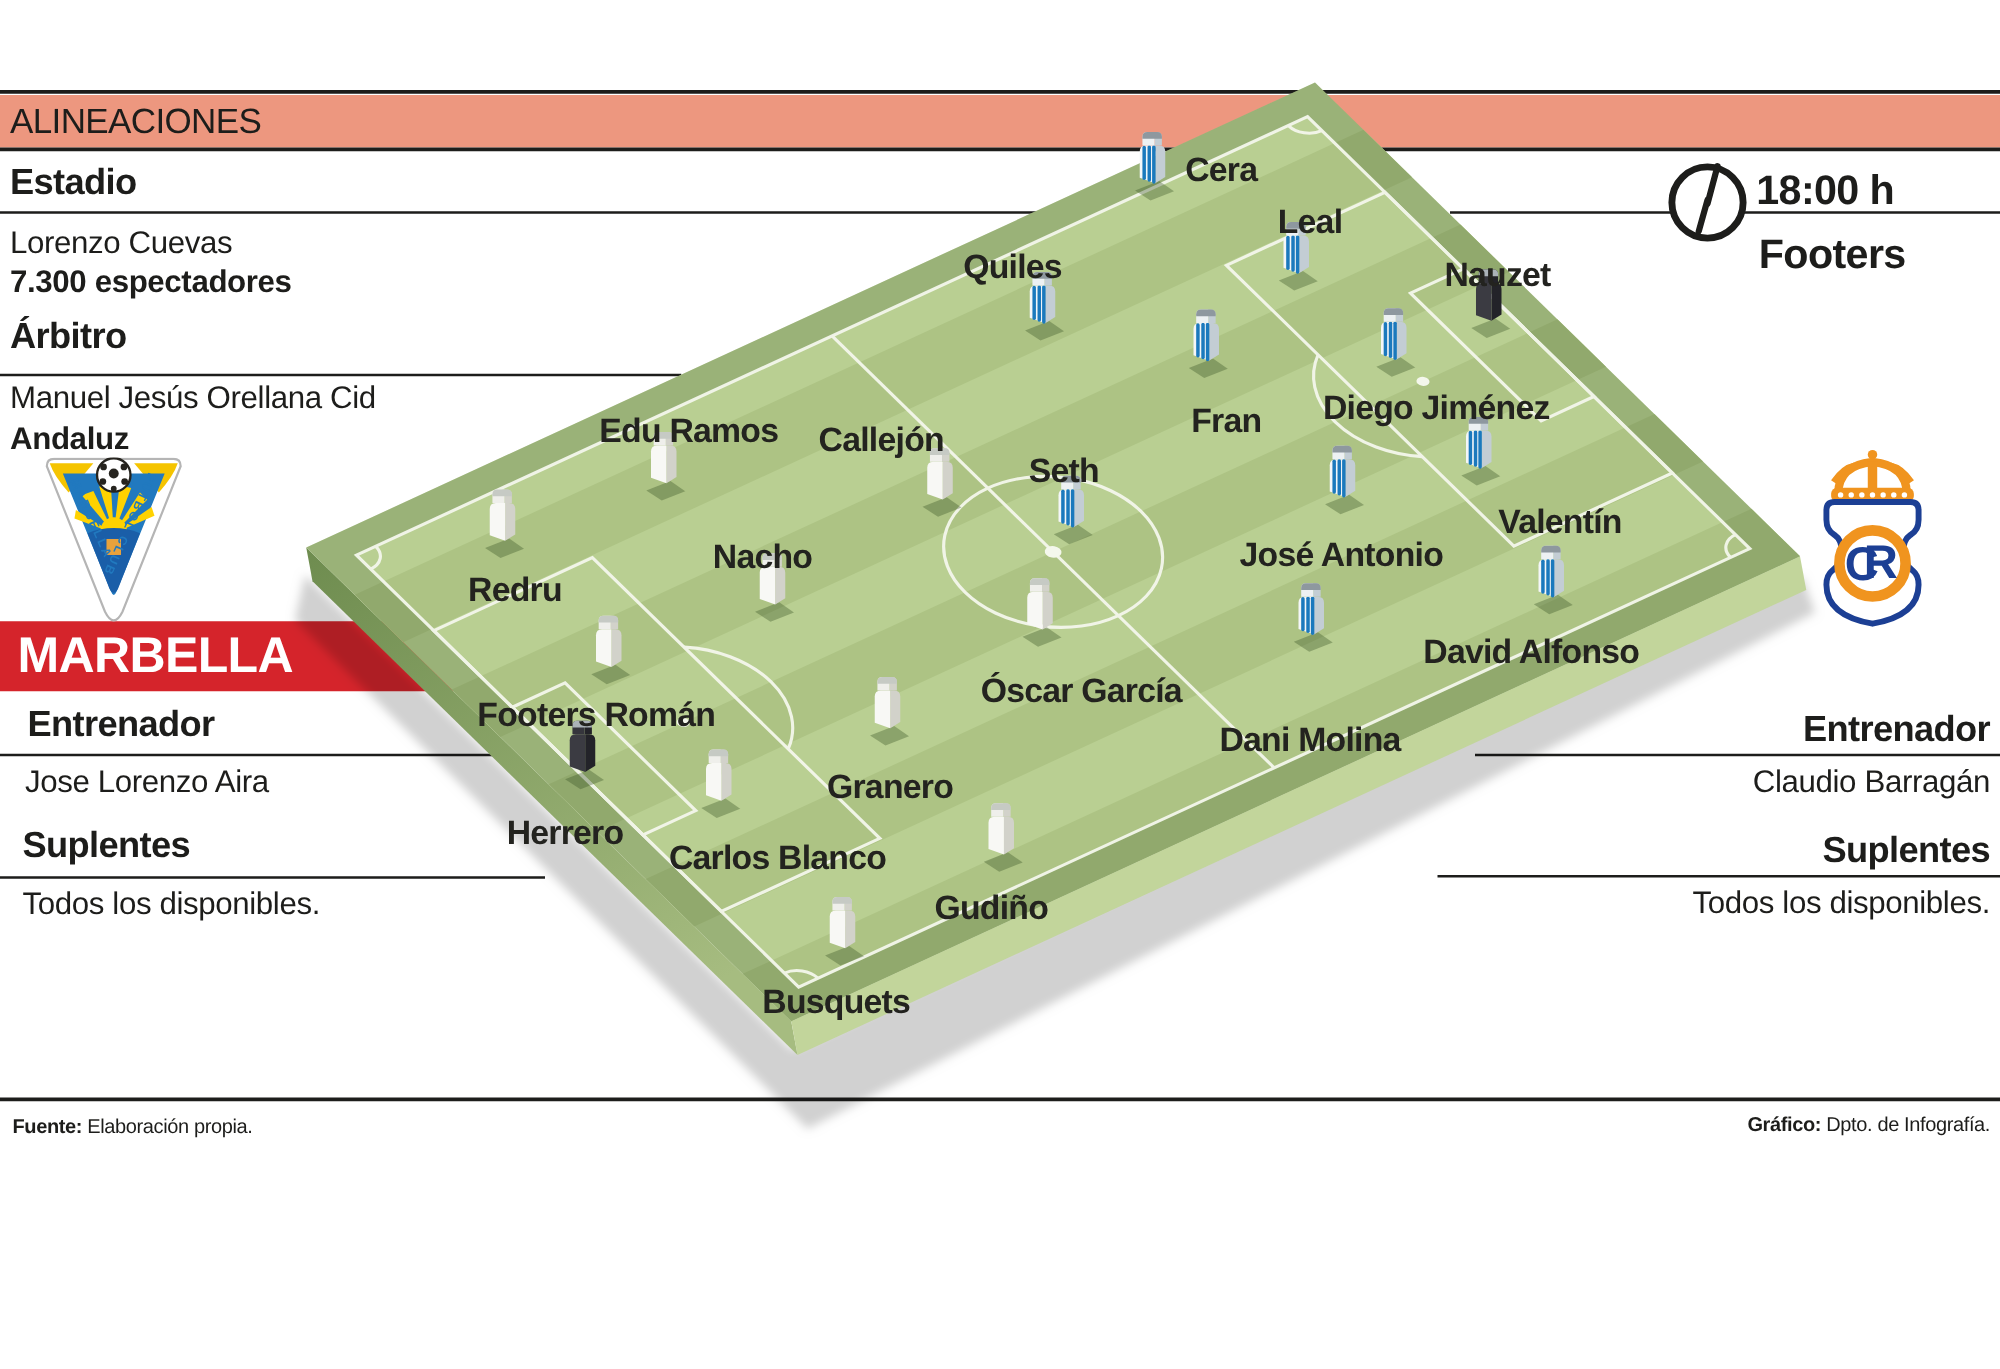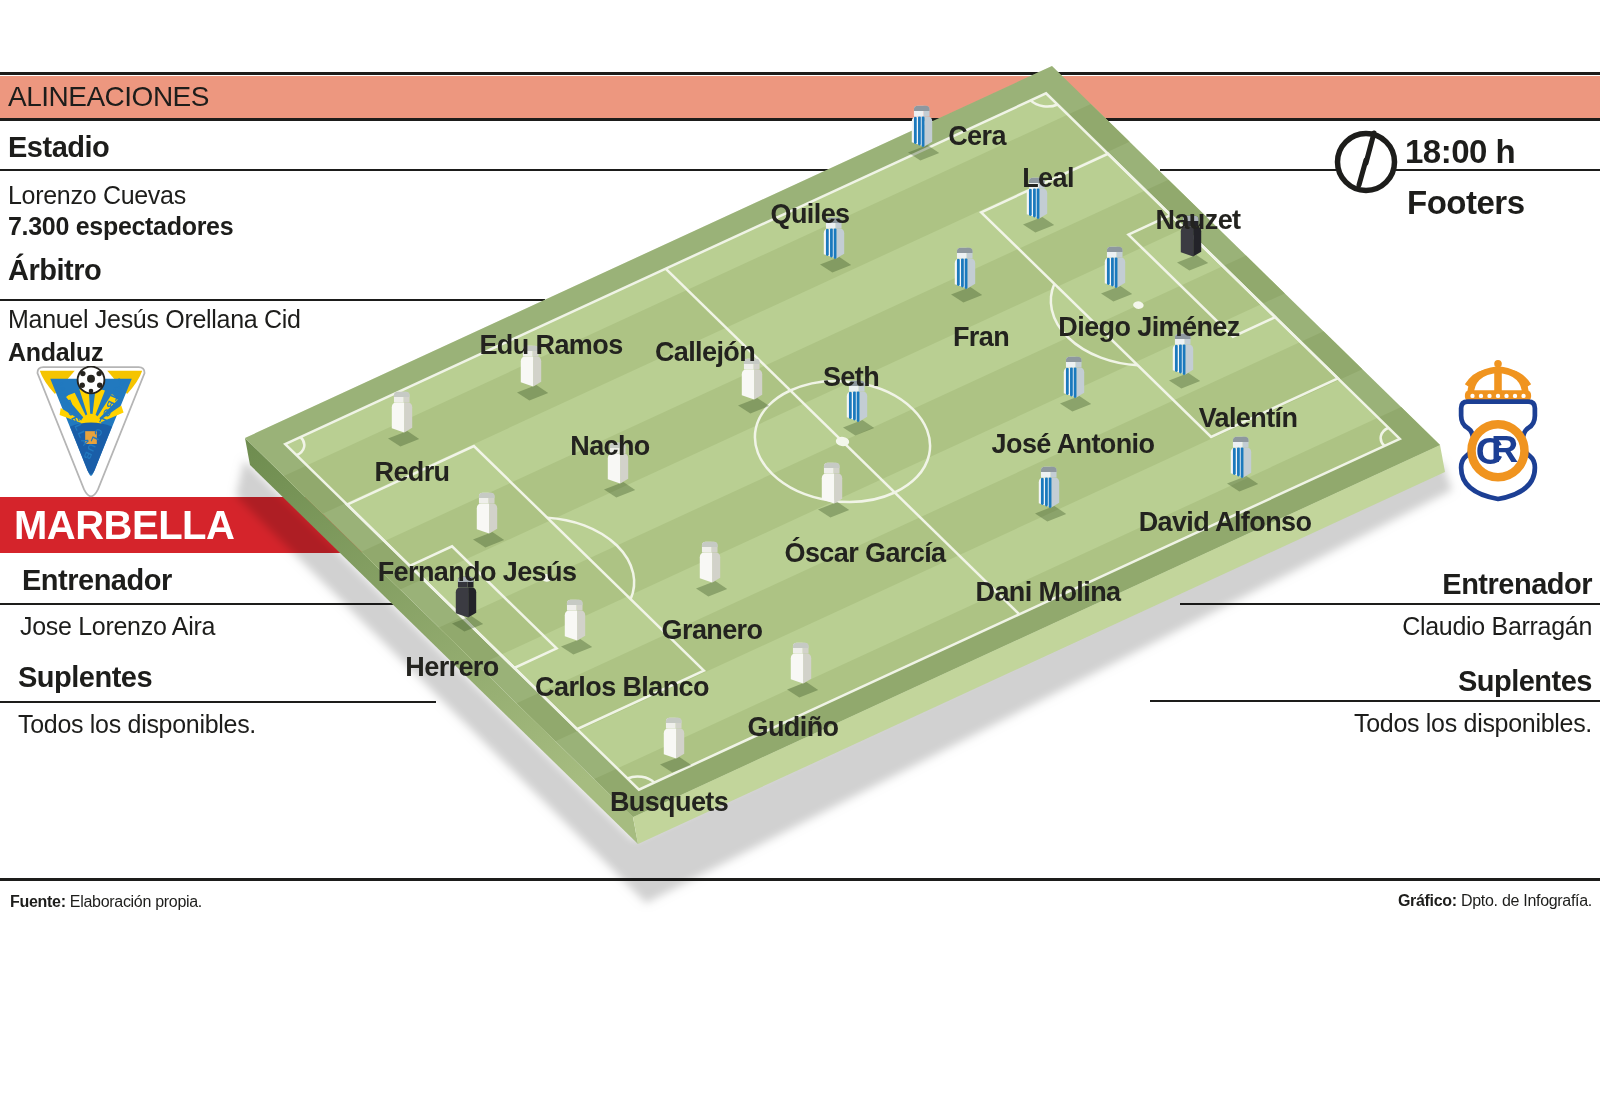--- a/index.html
+++ b/index.html
@@ -227,21 +227,21 @@
         <use href="#fig-sym"></use>
       </svg>
       <div class="pname" style="left: 412px; top: 472px;">Redru</div>
       <svg class="pfig team-marbella" viewBox="0 0 36 54" style="left: 511px; top: 343px;">
         <use href="#fig-sym"></use>
       </svg>
       <div class="pname" style="left: 551px; top: 345px;">Edu Ramos</div>
       <svg class="pfig team-marbella" viewBox="0 0 36 54" style="left: 467px; top: 490px;">
         <use href="#fig-sym"></use>
       </svg>
-      <div class="pname" style="left: 477px; top: 572px;">Fernando Jesús</div>
+      <div class="pname" style="left: 477px; top: 572px;">Footers Román</div>
       <svg class="pfig team-marbella" viewBox="0 0 36 54" style="left: 555px; top: 597px;">
         <use href="#fig-sym"></use>
       </svg>
       <div class="pname" style="left: 622px; top: 687px;">Carlos Blanco</div>
       <svg class="pfig team-marbella" viewBox="0 0 36 54" style="left: 598px; top: 440px;">
         <use href="#fig-sym"></use>
       </svg>
       <div class="pname" style="left: 610px; top: 446px;">Nacho</div>
       <svg class="pfig team-marbella" viewBox="0 0 36 54" style="left: 732px; top: 356px;">
         <use href="#fig-sym"></use>

